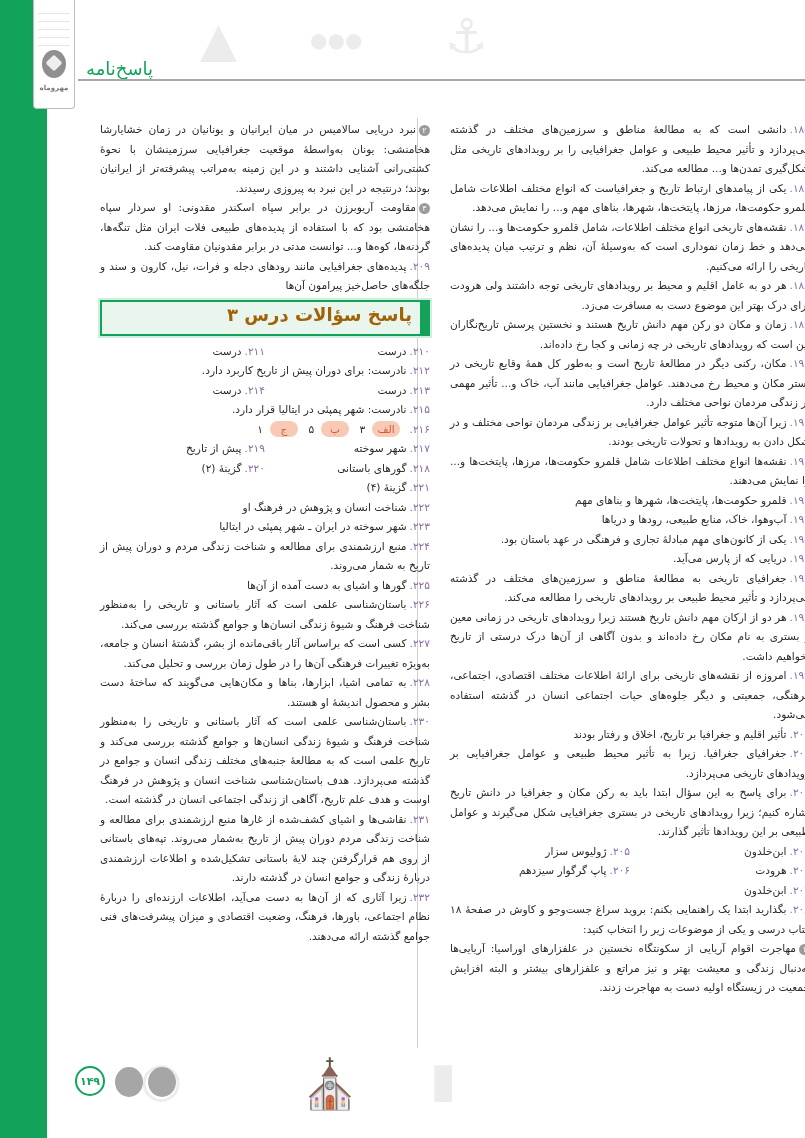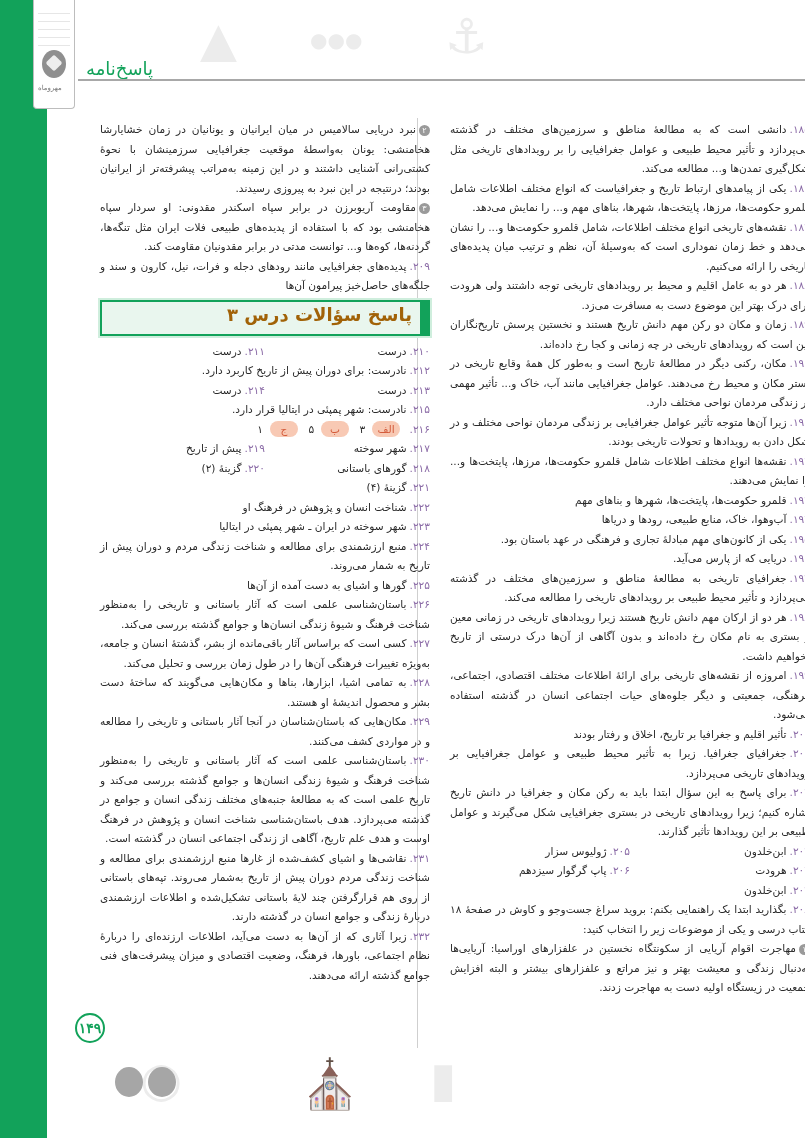--- a/index.html
+++ b/index.html
@@ -24,22 +24,22 @@
     }
     .logo-circle {
       position: absolute; left: 8px; top: 50px; width: 24px; height: 28px;
       border-radius: 50%; background: #8f8f8f;
     }
     .logo-circle::after {
       content: ""; position: absolute; left: 6px; top: 7px; width: 12px; height: 12px;
       background: #ffffff; transform: rotate(45deg); border-radius: 2px; opacity: .85;
     }
     .logo-text {
-      position: absolute; left: 4px; top: 84px; width: 32px; 
-      font-size: 7px; color: #777; font-weight: normal;
+      position: absolute; left: 4px; top: 84px; width: 32px; text-align: center;
+      font-size: 7px; color: #777; font-weight: bold;
     }
     .header-title {
       position: absolute; left: 86px; top: 58px; font-size: 18px; color: #12a25a;
     }
     .header-rule {
       position: absolute; left: 78px; top: 79px; width: 727px; height: 2px; background: #a8a8a8;
     }
     .deco {
       position: absolute; color: #ececec; font-size: 48px; line-height: 1;
     }
@@ -73,24 +73,24 @@
       position: absolute; right: 16px; top: 3px;
       font-size: 18px; font-weight: bold; color: #a16207;
     }
     .pill {
       display: inline-block; min-width: 18px; padding: 0 5px; border-radius: 9px;
       background: #f8c9b4; color: #d35a3a; text-align: center; line-height: 16px;
       margin: 0 3px;
     }
     .match { color: #2a2a2a; margin: 0 4px; }
     .footer-page {
-      position: absolute; left: 75px; top: 1013px; width: 30px; height: 30px;
+      position: absolute; left: 75px; top: 1066px; width: 30px; height: 30px;
       border: 2px solid #12a25a; border-radius: 50%; box-sizing: border-box;
-      color: #12a25a; font-size: 14px; font-weight: bold;
-      display: flex; align-items: center; justify-content: center; font-family: Liberation Serif, serif;
+      color: #12a25a; font-size: 11px; font-weight: bold;
+      display: flex; align-items: center; justify-content: center;
     }
     .footer-dot {
       position: absolute; top: 1067px; width: 28px; height: 30px; border-radius: 50%;
       background: #a6a6a6;
     }
   </style>
 </head>
 <body>
 
 <div class="green-strip"></div>
@@ -183,21 +183,20 @@
   </div>
   <div id="left-items">
       <p class="item"><span class="num">۲۲۱.</span><span>گزینهٔ (۴)</span></p>
       <p class="item"><span class="num">۲۲۲.</span><span>شناخت انسان و پژوهش در فرهنگ او</span></p>
       <p class="item"><span class="num">۲۲۳.</span><span>شهر سوخته در ایران ـ شهر پمپئی در ایتالیا</span></p>
       <p class="item"><span class="num">۲۲۴.</span><span>منبع ارزشمندی برای مطالعه و شناخت زندگی مردم و دوران پیش از تاریخ به شمار می‌روند.</span></p>
       <p class="item"><span class="num">۲۲۵.</span><span>گورها و اشیای به دست آمده از آن‌ها</span></p>
       <p class="item"><span class="num">۲۲۶.</span><span>باستان‌شناسی علمی است که آثار باستانی و تاریخی را به‌منظور شناخت فرهنگ و شیوهٔ زندگی انسان‌ها و جوامع گذشته بررسی می‌کند.</span></p>
       <p class="item"><span class="num">۲۲۷.</span><span>کسی است که براساس آثار باقی‌مانده از بشر، گذشتهٔ انسان و جامعه، به‌ویژه تغییرات فرهنگی آن‌ها را در طول زمان بررسی و تحلیل می‌کند.</span></p>
       <p class="item"><span class="num">۲۲۸.</span><span>به تمامی اشیا، ابزارها، بناها و مکان‌هایی می‌گویند که ساختهٔ دست بشر و محصول اندیشهٔ او هستند.</span></p>
-      <p class="item"><span class="num">۲۲۹.</span><span>مکان‌هایی که باستان‌شناسان در آنجا آثار باستانی و تاریخی را مطالعه و در مواردی کشف می‌کنند.</span></p>
       <p class="item"><span class="num">۲۳۰.</span><span>باستان‌شناسی علمی است که آثار باستانی و تاریخی را به‌منظور شناخت فرهنگ و شیوهٔ زندگی انسان‌ها و جوامع گذشته بررسی می‌کند و تاریخ علمی است که به مطالعهٔ جنبه‌های مختلف زندگی انسان و جوامع در گذشته می‌پردازد. هدف باستان‌شناسی شناخت انسان و پژوهش در فرهنگ اوست و هدف علم تاریخ، آگاهی از زندگی اجتماعی انسان در گذشته است.</span></p>
       <p class="item"><span class="num">۲۳۱.</span><span>نقاشی‌ها و اشیای کشف‌شده از غارها منبع ارزشمندی برای مطالعه و شناخت زندگی مردم دوران پیش از تاریخ به‌شمار می‌روند. تپه‌های باستانی از روی هم قرارگرفتن چند لایهٔ باستانی تشکیل‌شده و اطلاعات ارزشمندی دربارهٔ زندگی و جوامع انسان در گذشته دارند.</span></p>
       <p class="item"><span class="num">۲۳۲.</span><span>زیرا آثاری که از آن‌ها به دست می‌آید، اطلاعات ارزنده‌ای را دربارهٔ نظام اجتماعی، باورها، فرهنگ، وضعیت اقتصادی و میزان پیشرفت‌های فنی جوامع گذشته ارائه می‌دهند.</span></p>
     </div>
 </div>
 
 <div class="footer-page">۱۴۹</div>
 <div class="footer-dot" style="left:115px;"></div>
 <div class="footer-dot" style="left:148px;"></div>
 

